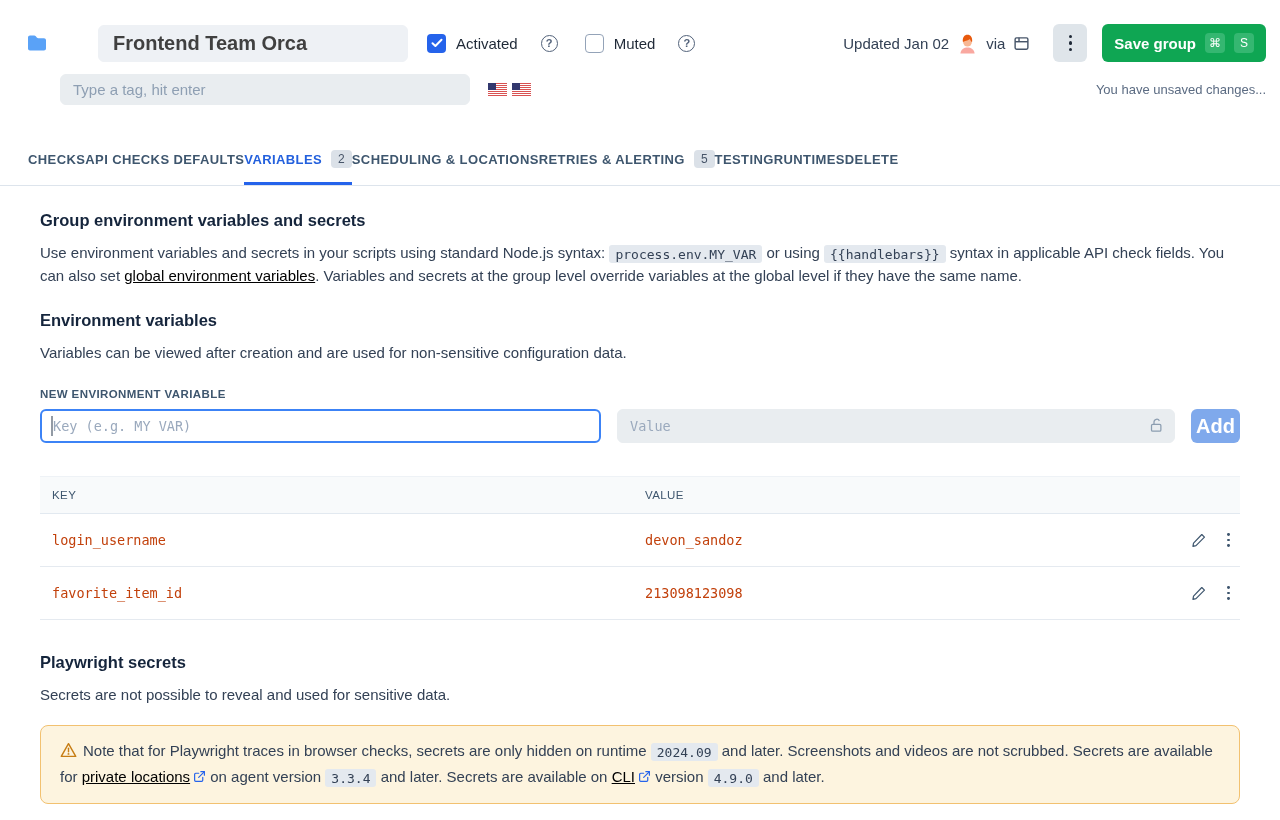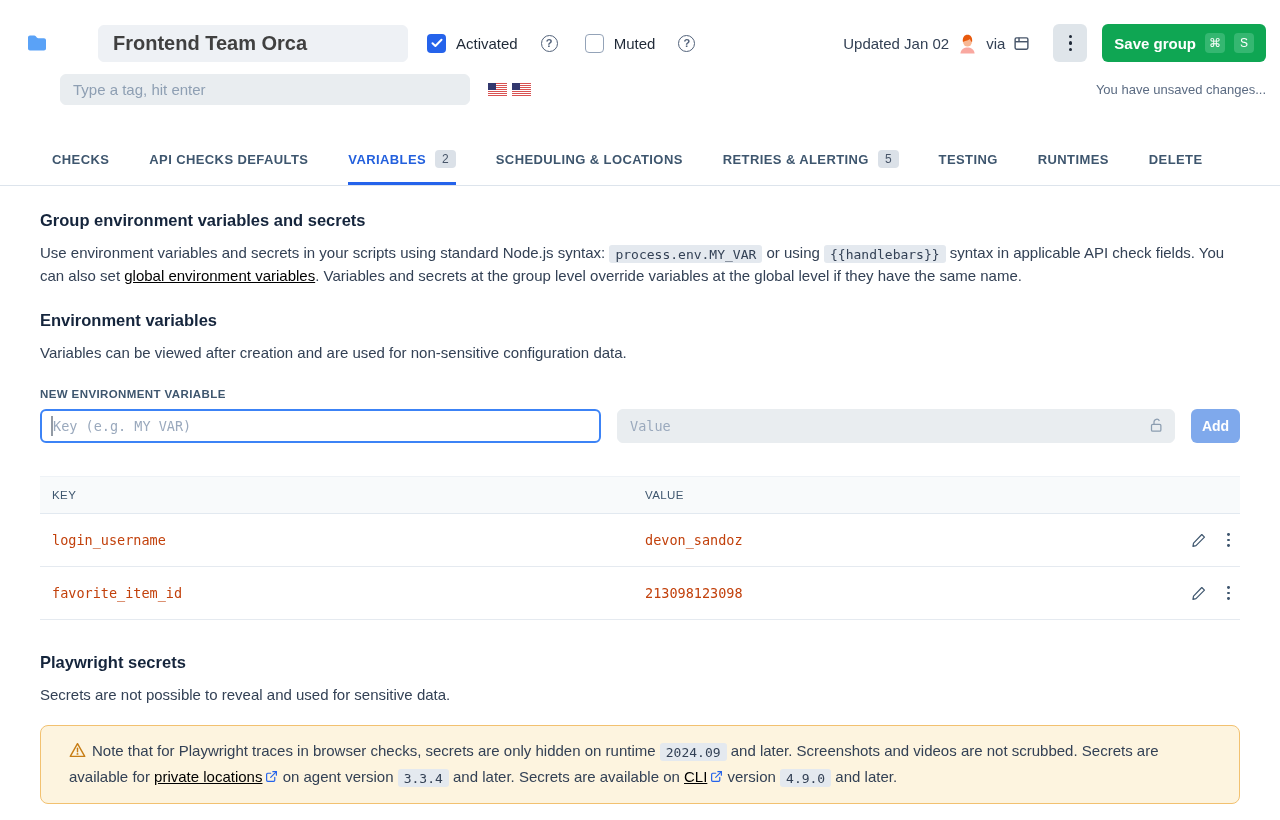--- a/index.html
+++ b/index.html
@@ -35,21 +35,21 @@
     display:flex; align-items:center; justify-content:center; padding:0 4px; }
   .hrow2 { display:flex; align-items:center; margin-top:12px; height:31px; }
   .tag-input { margin-left:35px; width:410px; height:31px; background:#e9edf0; border:1px solid #e9edf0;
     border-radius:6px; padding:0 12px; font-size:15px; color:#334155; outline:none;
     font-family:"Liberation Sans", sans-serif; }
   .tag-input::placeholder { color:#8e9fb3; }
   .flags { display:flex; gap:5px; margin-left:18px; }
   .unsaved { margin-left:auto; font-size:13px; color:#5b6b82; }
 
   
-  .tabs { margin-top:33px; padding:0 52px; border-bottom:1px solid #dde4ec; display:flex; gap:40px; }
+  .tabs { margin-top:33px; padding:0 28px; border-bottom:1px solid #dde4ec; display:flex; }
   .tab { font-size:13px; font-weight:700; letter-spacing:.4px; color:#3e566e; padding:12px 0 14px;
     border-bottom:3px solid transparent; display:flex; align-items:center; gap:9px; cursor:pointer; }
   .tab.active { color:#2360dd; border-bottom-color:#2563eb; }
   .tab-badge { background:#dbe1e8; color:#475569; font-size:12px; font-weight:400; border-radius:4px;
     padding:2px 7px; letter-spacing:0; }
 
   
   .content { padding:0 40px; }
   h2 { font-size:16.5px; font-weight:700; color:#15253c; }
   .h-group { margin-top:25px; }
@@ -68,36 +68,36 @@
   .key-input { width:100%; height:34px; border:2px solid #3c83f6; border-radius:6px; padding:0 11px;
     font-family:"DejaVu Sans Mono", monospace; font-size:13.5px; color:#1f2b3d; outline:none; }
   .key-input::placeholder { color:#9aa9bd; }
   .caret { position:absolute; left:11px; top:7px; width:1.5px; height:20px; background:#33415588; }
   .value-wrap { flex:1; position:relative; }
   .value-input { width:100%; height:34px; background:#e9edf0; border:1px solid #e9edf0; border-radius:6px;
     padding:0 36px 0 12px; font-family:"DejaVu Sans Mono", monospace; font-size:13.5px; color:#1f2b3d; outline:none; }
   .value-input::placeholder { color:#9aa9bd; }
   .lock { position:absolute; right:11px; top:8px; }
   .add-btn { flex:0 0 49px; height:34px; background:#7fa9ec; color:#fff; border:none; border-radius:6px;
-    font-size:14px; font-weight:700; cursor:pointer; font-family:"Liberation Sans", sans-serif; }
+    font-size:20px; font-weight:700; cursor:pointer; font-family:"Liberation Sans", sans-serif; }
 
   .vtable { margin-top:33px; border-top:1px solid #eef2f6; }
   .trow { display:grid; grid-template-columns:593px 1fr 96px; align-items:center; }
   .thead { background:#f8fafb; height:37px; border-bottom:1px solid #e2e9f0;
     font-size:11.5px; font-weight:400; letter-spacing:.4px; color:#3e566e; }
   .tbody-row { height:53px; border-bottom:1px solid #e5eaf0; }
   .cell { padding-left:12px; }
   .cell-key, .cell-val { font-family:"DejaVu Sans Mono", monospace; font-size:13.5px; color:#c2410c; }
   .cell-actions { display:flex; justify-content:flex-end; align-items:center; gap:10px; padding-right:4px; }
   .icon-btn { background:none; border:none; cursor:pointer; padding:4px; display:flex; align-items:center; }
   .row-kebab { display:flex; flex-direction:column; gap:2.6px; padding:4px 6px; }
   .row-kebab i { width:2.8px; height:2.8px; border-radius:50%; background:#3e566e; }
 
   .warning { margin-top:19px; background:#fdf4df; border:1px solid #f2c170; border-radius:8px;
-    padding:13px 28px; font-size:15px; line-height:24px; color:#334155; }
+    padding:13px 19px; font-size:15px; line-height:24px; color:#334155; }
   .warn-icon { display:inline-block; vertical-align:-2px; margin-right:6px; }
 </style>
 </head>
 <body>
 
 <div class="header">
   <div class="hrow1">
     <span class="folder">
       <svg width="24" height="24" viewBox="0 0 24 24">
           <path d="M3 6.5c0-1.1.9-2 2-2h4.2c.6 0 1.2.3 1.6.8l1 1.2c.4.5 1 .8 1.6.8H19c1.1 0 2 .9 2 2v8.2c0 1.1-.9 2-2 2H5c-1.1 0-2-.9-2-2V6.5z" fill="#5aa2f7"></path>

